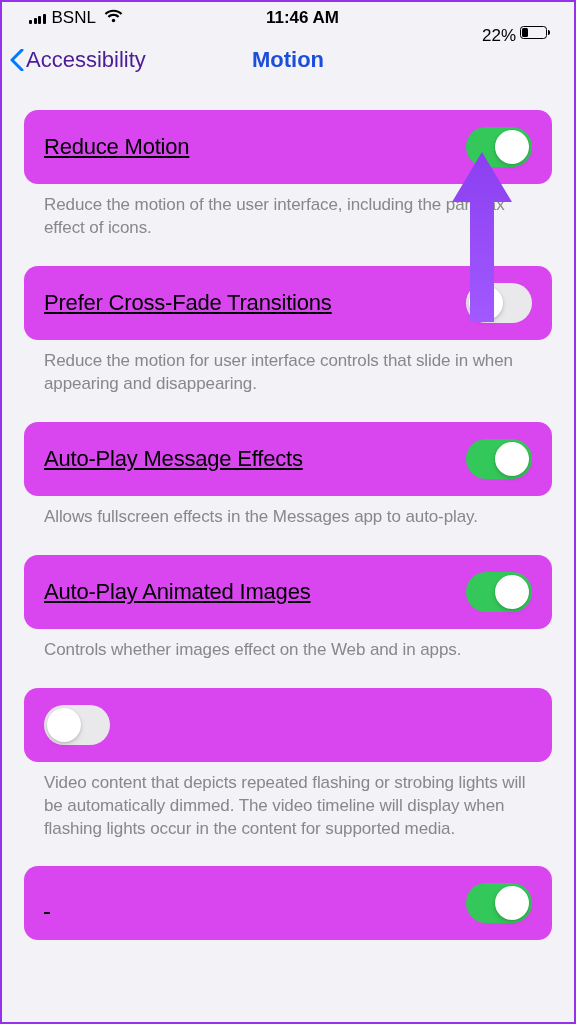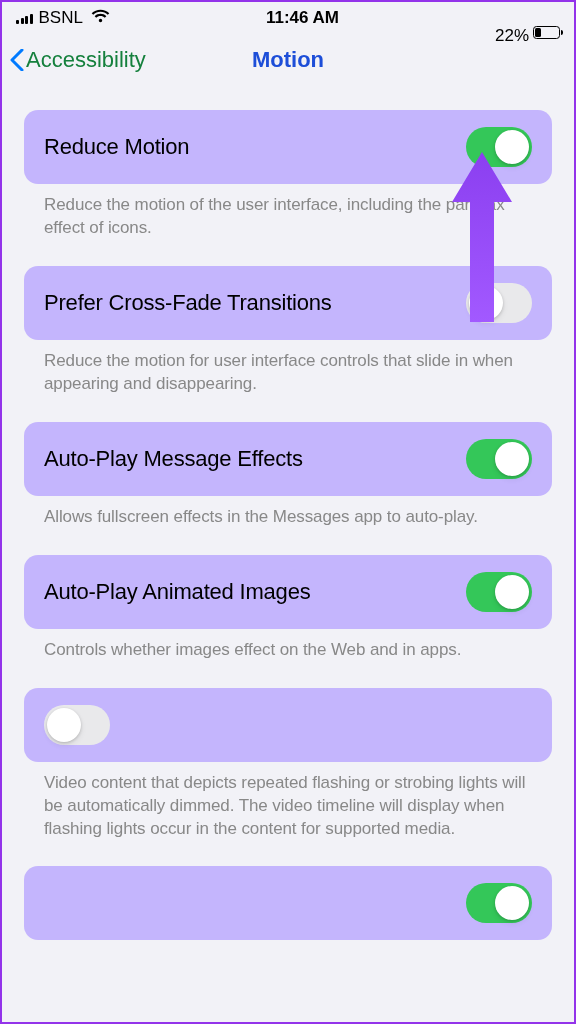--- a/index.html
+++ b/index.html
@@ -10,21 +10,21 @@
       font-family: -apple-system, "SF Pro Text", "Helvetica Neue", Arial, sans-serif;
       overflow: hidden;
       position: relative;
       border: 2px solid #9333ea;
     }
     .status-bar {
       height: 28px;
       display: flex;
       justify-content: space-between;
       align-items: center;
-      padding: 4px 14px 0;
+      padding: 4px 27px 0;
       font-size: 17px;
       font-weight: 600;
       color: #000;
     }
     .status-left { display: flex; align-items: center; gap: 4px; }
     .status-right { display: flex; gap: 4px; font-weight: 500; margin-top: 36px; }
     .signal-bars { display: inline-flex; align-items: flex-end; gap: 1.5px; height: 12px; }
     .signal-bars span { width: 3px; background: #000; border-radius: 1px; }
     .signal-bars span:nth-child(1){height:4px}
     .signal-bars span:nth-child(2){height:6px}
@@ -41,43 +41,44 @@
     .nav-bar {
       height: 60px;
       display: flex;
       align-items: center;
       padding: 0 8px;
       position: relative;
     }
     .back-button {
       display: flex;
       align-items: center;
-      color: #15803d;
+      color: #4c1d95;
       font-size: 22px;
       font-weight: 400;
       gap: 2px;
     }
     .chevron-left { width: 14px; height: 22px; }
     .nav-title {
       position: absolute;
       left: 50%;
       transform: translateX(-50%);
       font-size: 22px;
       font-weight: 600;
       color: #1d4ed8;
     }
 
     .content { padding: 20px 22px 0; }
     .row-card {
-      background: #c4b5fd;
+      background: #d946ef;
       border-radius: 14px;
       padding: 17px 20px;
       display: flex;
       align-items: center;
       justify-content: space-between;
+      text-decoration: underline;
     }
     .row-label { font-size: 22px; color: #000; letter-spacing: -0.2px; }
     .toggle {
       width: 66px; height: 40px; border-radius: 20px; position: relative; flex-shrink: 0;
     }
     .toggle.on { background: #34c759; }
     .toggle.off { background: #e9e9eb; }
     .toggle .knob {
       position: absolute; top: 3px; width: 34px; height: 34px; background: #fff; border-radius: 50%;
       box-shadow: 0 1px 3px rgba(0,0,0,0.18), 0 3px 6px rgba(0,0,0,0.08);

